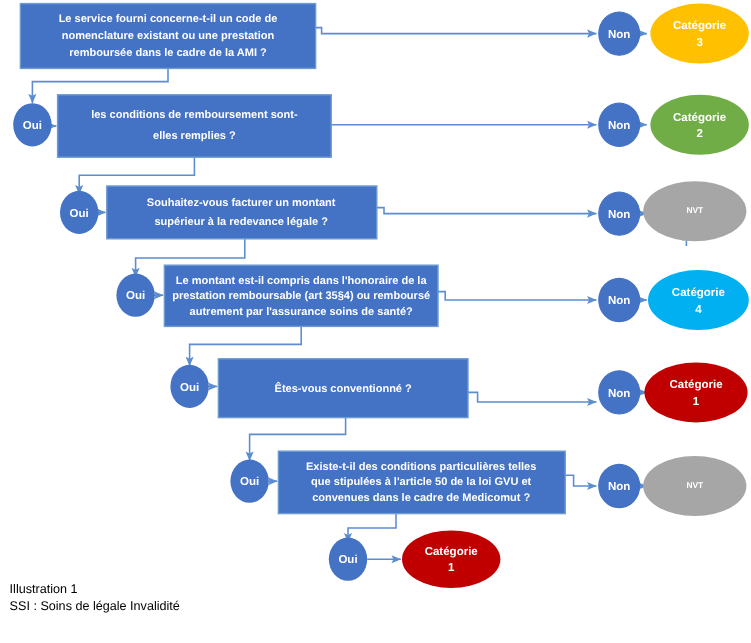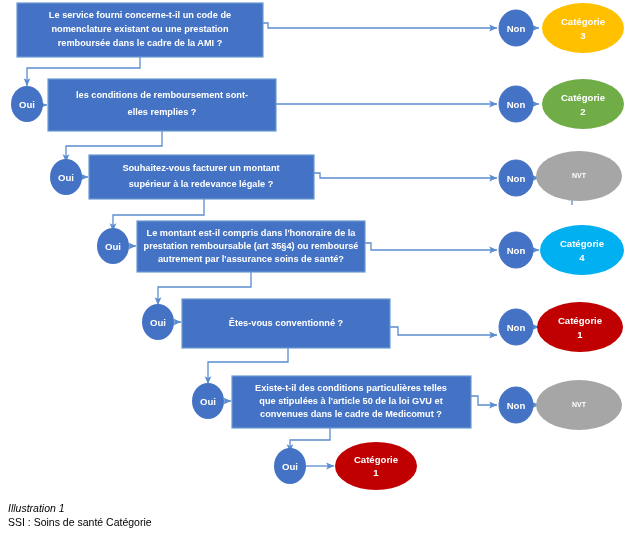--- a/index.html
+++ b/index.html
@@ -83,22 +83,20 @@
     position: absolute;
     left: 8px;
     top: 484px;
     width: 300px;
     font-family: "Liberation Sans", sans-serif;
     font-size: 10.5px;
     color: #000000;
     line-height: 14px;
   }
   .legend-caption {
-    font-style: italic;
-    margin-top: 17px;
   }
 </style>
 </head>
 <body>
 
 <div id="flow-root">
   <svg class="flow" viewBox="0 0 626 536" xmlns="http://www.w3.org/2000/svg">
     <defs>
       <marker id="arrowblue" markerWidth="7" markerHeight="7" refX="6" refY="3" orient="auto" markerUnits="strokeWidth">
         <path d="M0,0.4 L6.2,3 L0,5.6 L1.3,3 Z" fill="#5B8DD0"></path>
@@ -238,15 +236,15 @@
 
       <ellipse class="node-circle" cx="516" cy="405" rx="17" ry="18"></ellipse>
       <text class="node-label" x="516" y="406">Non</text>
       <ellipse class="outcome-ellipse" cx="579" cy="405" rx="43" ry="25" fill="#A6A6A6"></ellipse>
       <text class="outcome-text-small" x="579" y="405">NVT</text>
     </g>
   </svg>
 
   <div class="legend">
     <div class="legend-caption">Illustration 1</div>
-    <div>SSI : Soins de santé Catégorie</div>
+    <div>SSI : Soins de légale Invalidité</div>
   </div>
 </div>
 
 </body></html>

